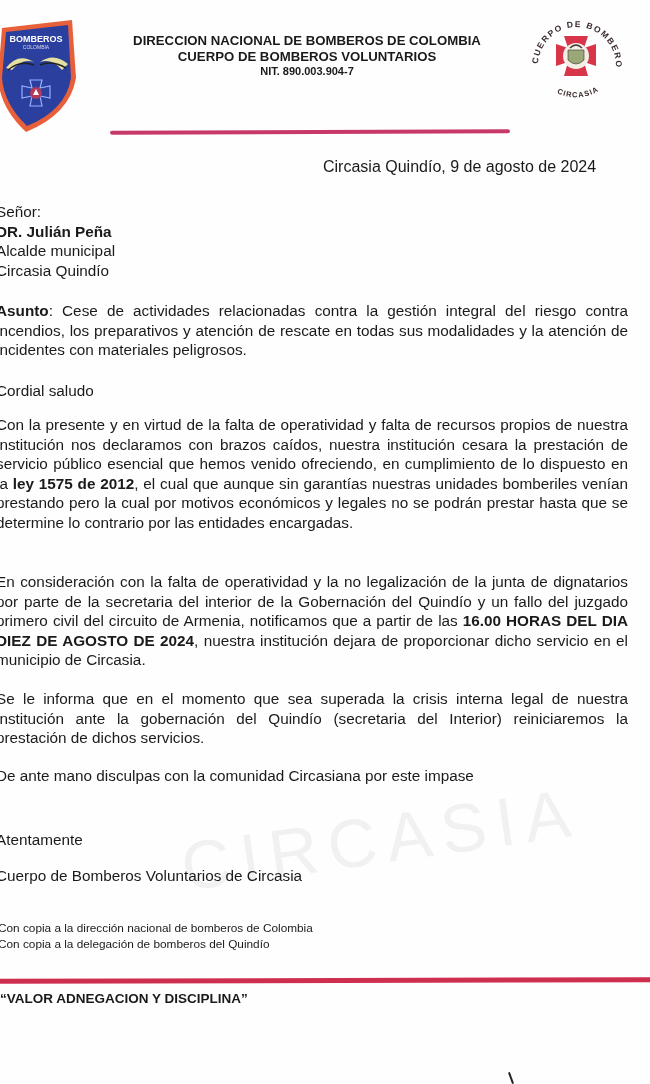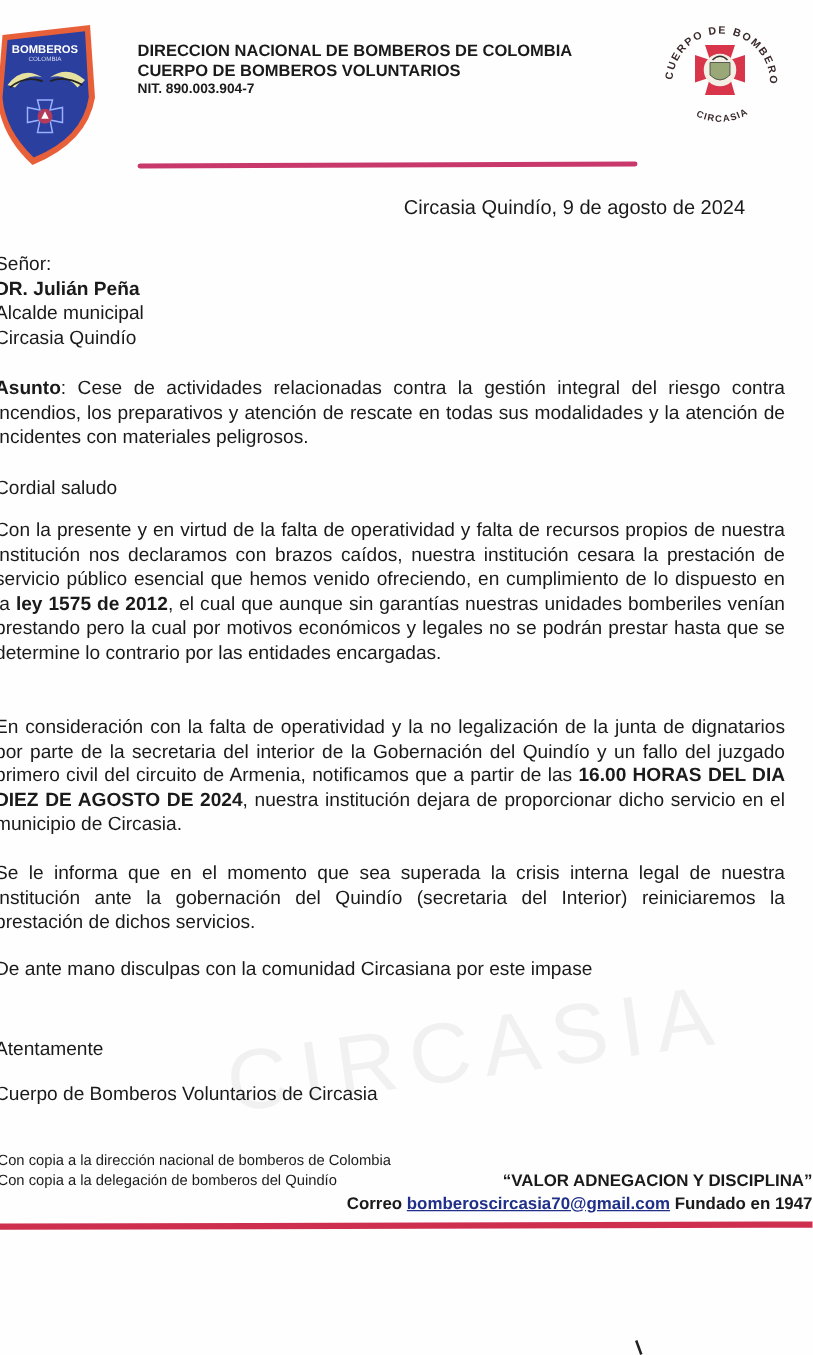--- a/index.html
+++ b/index.html
@@ -3,21 +3,21 @@
   <meta charset="utf-8">
   <style>
     * { margin: 0; padding: 0; box-sizing: border-box; }
     html, body { width: 650px; height: 1084px; overflow: hidden; background: #fefefe; }
     body { position: relative; font-family: "Liberation Sans", sans-serif; color: #1a1a1a; }
     .abs { position: absolute; }
 
     
     .logo-left { left: -4px; top: 18px; width: 82px; height: 116px; }
     .logo-right { left: 524px; top: 14px; width: 104px; height: 96px; }
-    .header-block { left: 110px; top: 33px; width: 394px; text-align: left; font-weight: bold; font-size: 13.2px; line-height: 15.5px; color: #1a1a1a; }
+    .header-block { left: 110px; top: 33px; width: 394px; text-align: center; font-weight: bold; font-size: 13.2px; line-height: 15.5px; color: #1a1a1a; }
     .header-block .nit { font-size: 11px; line-height: 14px; font-weight: bold; }
     .header-rule { left: 110px; top: 130px; width: 400px; height: 4px; background: #c8386a; border-radius: 2px; transform: rotate(-0.25deg); }
 
     .date { left: 323px; top: 158px; font-size: 16px; }
 
     .text { font-size: 15.3px; line-height: 19.6px; }
     .recipient { left: -4px; top: 202px; }
     .recipient .name { font-weight: bold; }
 
     .para { left: -4px; width: 632px; text-align: justify; }
@@ -27,21 +27,21 @@
     .p1 { top: 415px; }
     .p2 { top: 572px; }
     .p3 { top: 689px; }
     .p4 { top: 766px; }
     .closing { top: 830px; }
     .signature { top: 866px; }
 
     .cc { left: -2px; top: 921px; font-size: 11.8px; line-height: 15.5px; }
 
     .footer-rule { left: -2px; top: 978px; width: 656px; height: 5px; background: #cf2f4f; border-radius: 3px; transform: rotate(-0.15deg); }
-    .footer { left: 0; top: 936px; width: 650px; text-align: right; font-weight: bold; font-size: 13.5px; line-height: 17.5px; }
+    .footer { left: 0; top: 990px; width: 650px; text-align: left; font-weight: bold; font-size: 13.5px; line-height: 17.5px; }
     .footer .email { color: #1f2f8a; text-decoration: underline; }
 
     .watermark { left: 180px; top: 800px; font-size: 68px; letter-spacing: 10px; color: #f1f1f1; transform: rotate(-8deg); font-weight: normal; }
     .pen-mark { left: 510px; top: 1072px; width: 2px; height: 12px; background: #222; transform: rotate(-20deg); }
   </style>
 </head>
 <body>
 
 <div class="abs watermark">CIRCASIA</div>
 
@@ -117,16 +117,15 @@
 <div class="abs text para signature">Cuerpo de Bomberos Voluntarios de Circasia</div>
 
 <div class="abs cc">
   <div>Con copia a la dirección nacional de bomberos de Colombia</div>
   <div>Con copia a la delegación de bomberos del Quindío</div>
 </div>
 
 <div class="abs footer-rule"></div>
 <div class="abs footer">
   <div>“VALOR ADNEGACION Y DISCIPLINA”</div>
-  <div><span>Correo </span><span class="email">bomberoscircasia70@gmail.com</span><span> Fundado en 1947</span></div>
 </div>
 
 <div class="abs pen-mark"></div>
 
 </body></html>

